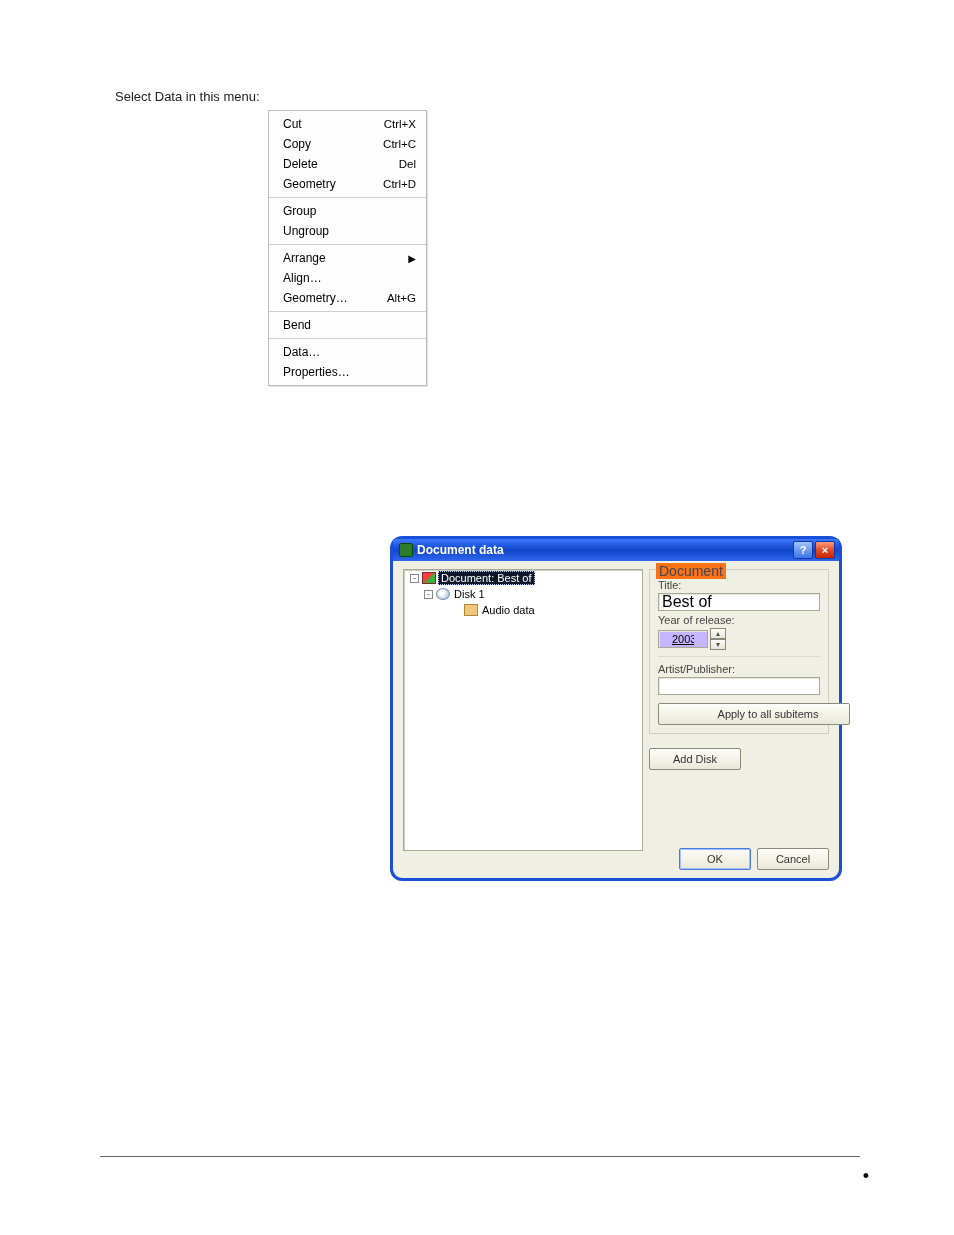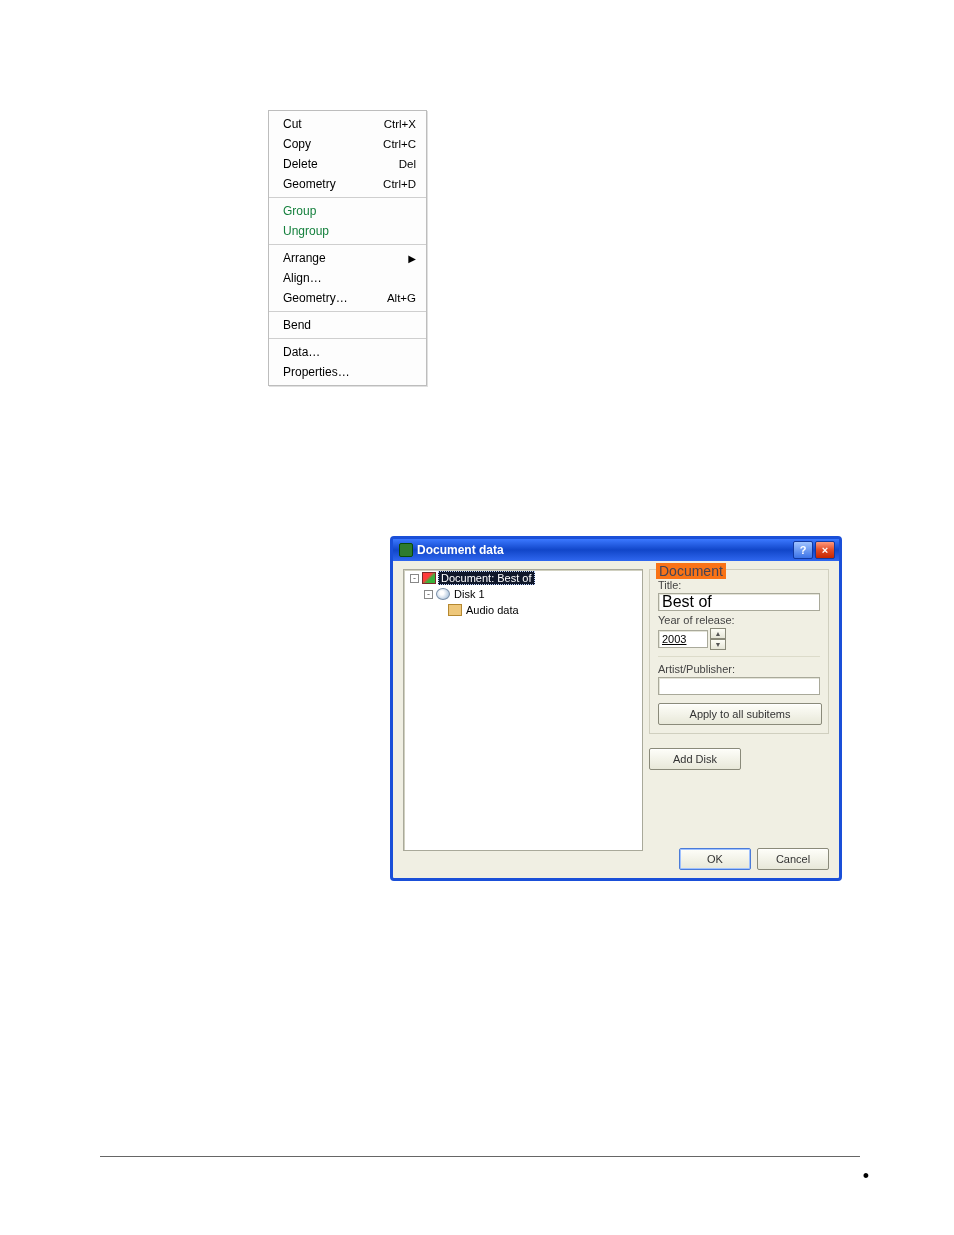--- a/index.html
+++ b/index.html
@@ -3,68 +3,69 @@
 <meta charset="utf-8">
 <style>
   html,body{margin:0;padding:0;background:#fff;font-family:"Segoe UI",Tahoma,Arial,sans-serif;font-size:12px;color:#000;}
   .page{width:954px;height:1235px;position:relative;}
   .body-text{position:absolute;font-size:13px;line-height:1.35;color:#222;}
   
   .ctx-menu{position:absolute;left:268px;top:110px;width:157px;background:#fdfdfd;border:1px solid #bdbdbd;box-shadow:1px 1px 0 #e0e0e0;}
   .ctx-group{padding:3px 0;border-bottom:1px solid #cfcfcf;}
   .ctx-group:last-child{border-bottom:none;}
   .ctx-item{display:flex;align-items:center;justify-content:space-between;height:20px;padding:0 10px 0 14px;font-size:12px;text-align:center;}
-  .ctx-item.disabled{color:#15803d;}
+  .ctx-item.disabled{color:#000000;}
   .ctx-sc{color:#000;font-size:11.5px;}
   .ctx-arrow{font-size:10px;}
   
-  .dlg{position:absolute;left:390px;top:536px;width:452px;height:345px;border:3px solid #1a4fd8;border-radius:4px;background:#f0efe3;box-sizing:border-box;font-size:11px;}
+  .dlg{position:absolute;left:390px;top:536px;width:452px;height:345px;border:3px solid #1a4fd8;border-radius:12px;background:#f0efe3;box-sizing:border-box;font-size:11px;}
   .titlebar{height:22px;background:linear-gradient(to bottom,#3b78ff 0%,#1146c9 50%,#2f67ef 100%);display:flex;align-items:center;padding:0 4px 0 6px;color:#fff;font-weight:bold;font-size:12px;}
   .titlebar .t-icon{width:14px;height:14px;margin-right:4px;background:#2e7b2e;border:1px solid #0a4a0a;border-radius:2px;box-sizing:border-box;}
   .titlebar .spacer{flex:1;}
   .cap-btn{width:18px;height:16px;margin-left:2px;border:1px solid #1239a0;border-radius:2px;display:flex;align-items:center;justify-content:center;font-size:11px;font-weight:bold;background:linear-gradient(#9fc3ff,#3c74e8);color:#fff;}
   .cap-btn.close{background:linear-gradient(#ff9a7d,#e14b26,#c72600);}
   .dlg-body{display:flex;height:calc(100% - 22px);}
   .dlg-left{flex:1;margin:8px 6px 8px 10px;}
   .tree{background:#fff;border:1px solid #a9a99a;height:280px;box-shadow:inset 1px 1px 0 #d0d0c0;overflow:hidden;}
   .tree-row{display:flex;align-items:center;height:16px;padding-left:6px;font-size:11px;white-space:nowrap;}
   .tree-toggle{width:9px;height:9px;border:1px solid #888;display:flex;align-items:center;justify-content:center;font-size:9px;line-height:1;margin-right:3px;background:#fff;color:#555;box-sizing:border-box;}
   .tree-toggle.empty{border:none;}
   .tree-icon{width:14px;height:12px;margin-right:2px;display:inline-block;}
   .ti-doc{background:linear-gradient(135deg,#ff3b3b 40%,#3bb23b 60%);border:1px solid #7a2a2a;box-sizing:border-box;}
   .ti-disk{background:radial-gradient(circle at 40% 40%,#fff 20%,#c9d8e8 60%,#8fb3d8 100%);border:1px solid #7a8fa8;border-radius:50%;box-sizing:border-box;}
   .ti-audio{background:#eec77a;border:1px solid #b58830;box-sizing:border-box;}
   .tree-label{padding:0 2px;}
   .tree-label.sel{background:#0f172a;color:#fff;border:1px dotted #c0d4ff;}
   .indent1{padding-left:20px;}
-  .indent2{padding-left:32px;}
+  .indent2{padding-left:48px;}
   .dlg-right{width:180px;margin:8px 10px 8px 0;display:flex;flex-direction:column;}
   .fieldset{border:1px solid #d0cfbf;padding:6px 8px 8px;margin-bottom:6px;position:relative;}
   .legend{position:absolute;top:-7px;left:6px;background:#f97316;padding:0 3px;font-size:14px;color:#445;}
   .lbl{font-size:11px;color:#444;margin:3px 0 2px;}
   .txt{width:100%;height:18px;border:1px solid #a9a99a;background:#fff;box-sizing:border-box;padding:1px 3px;font-size:16px;box-shadow:inset 1px 1px 0 #e4e4d8;}
   .spin-wrap{display:flex;align-items:center;}
-  .spin-txt{width:50px;height:18px;border:1px solid #a9a99a;background:#ffffff;box-sizing:border-box;padding:1px 3px;font-size:11px;box-shadow:inset 1px 1px 0 #e4e4d8;text-decoration:underline;}
+  .spin-txt{width:50px;height:18px;border:1px solid #a9a99a;background:#c4b5fd;box-sizing:border-box;padding:1px 13px;font-size:11px;box-shadow:inset 1px 1px 0 #e4e4d8;text-decoration:underline;}
   .spin-btns{display:flex;flex-direction:column;margin-left:2px;}
   .spin-b{width:14px;height:9px;border:1px solid #8a8a7a;background:linear-gradient(#fdfdf6,#e6e6d8);font-size:7px;display:flex;align-items:center;justify-content:center;color:#555;}
   .hr{border:none;border-top:1px solid #dcdbca;margin:6px 0;}
   .btn{height:20px;border:1px solid #8a8a7a;background:linear-gradient(#fefef9,#e8e8d9);font-size:11px;color:#333;display:flex;align-items:center;justify-content:center;border-radius:2px;box-shadow:0 1px 0 #fff inset;}
   .btn.wide{width:100%;}
   .btn.small{width:90px;margin-top:8px;}
   .btn-row{display:flex;justify-content:flex-end;gap:6px;margin-top:auto;}
   .btn-row .btn{width:70px;}
   .btn.default{border:1px solid #4b7bd8;box-shadow:0 0 0 1px #9fc1ff inset,0 1px 0 #fff inset;}
   
   .footer-line{position:absolute;left:100px;right:94px;top:1156px;border-top:1px solid #666;}
   .footer-dot{position:absolute;right:85px;top:1166px;font-size:18px;color:#000;}
 </style>
 </head>
 <body>
 <div class="page">
 
+<div class="body-text" style="left:115px;top:88px;width:300px;">Select Data in this menu:</div>
 
 <div class="ctx-menu" id="ctx-menu">
       <div class="ctx-group">
         <div class="ctx-item">
           <span>Cut</span>
           <span class="ctx-sc">Ctrl+X</span>
         </div>
         <div class="ctx-item">
           <span>Copy</span>
           <span class="ctx-sc">Ctrl+C</span>
@@ -152,21 +153,21 @@
         <div class="spin-wrap">
           <input class="spin-txt" value="2003" style="">
           <div class="spin-btns">
             <div class="spin-b">▲</div>
             <div class="spin-b">▼</div>
           </div>
         </div>
         <hr class="hr">
         <div class="lbl">Artist/Publisher:</div>
         <input class="txt" value="" style="">
-        <div class="btn wide" style="margin-top:8px;">Apply to all subitems</div>
+        <div class="btn wide" style="margin-top:8px;padding-left:28px;">Apply to all subitems</div>
       </div>
       <div class="btn small">Add Disk</div>
       <div class="btn-row">
         <div class="btn default">OK</div>
         <div class="btn">Cancel</div>
       </div>
     </div>
   </div>
 </div>
 

